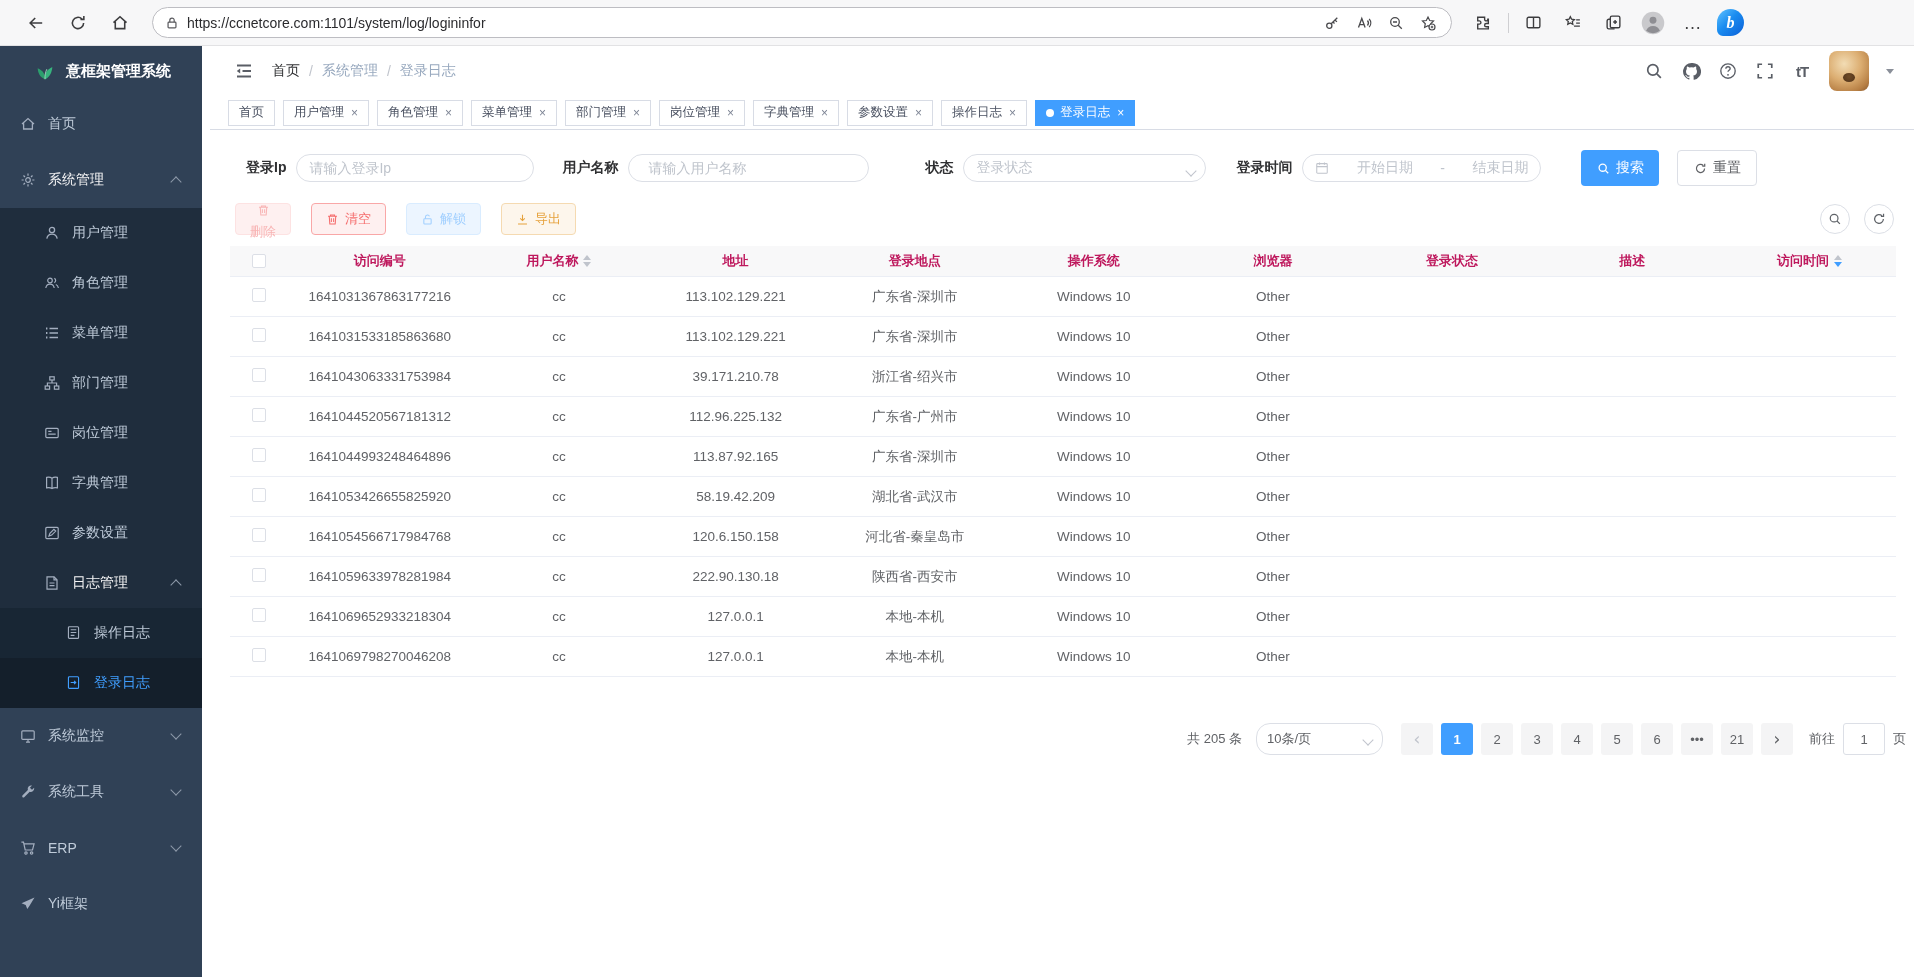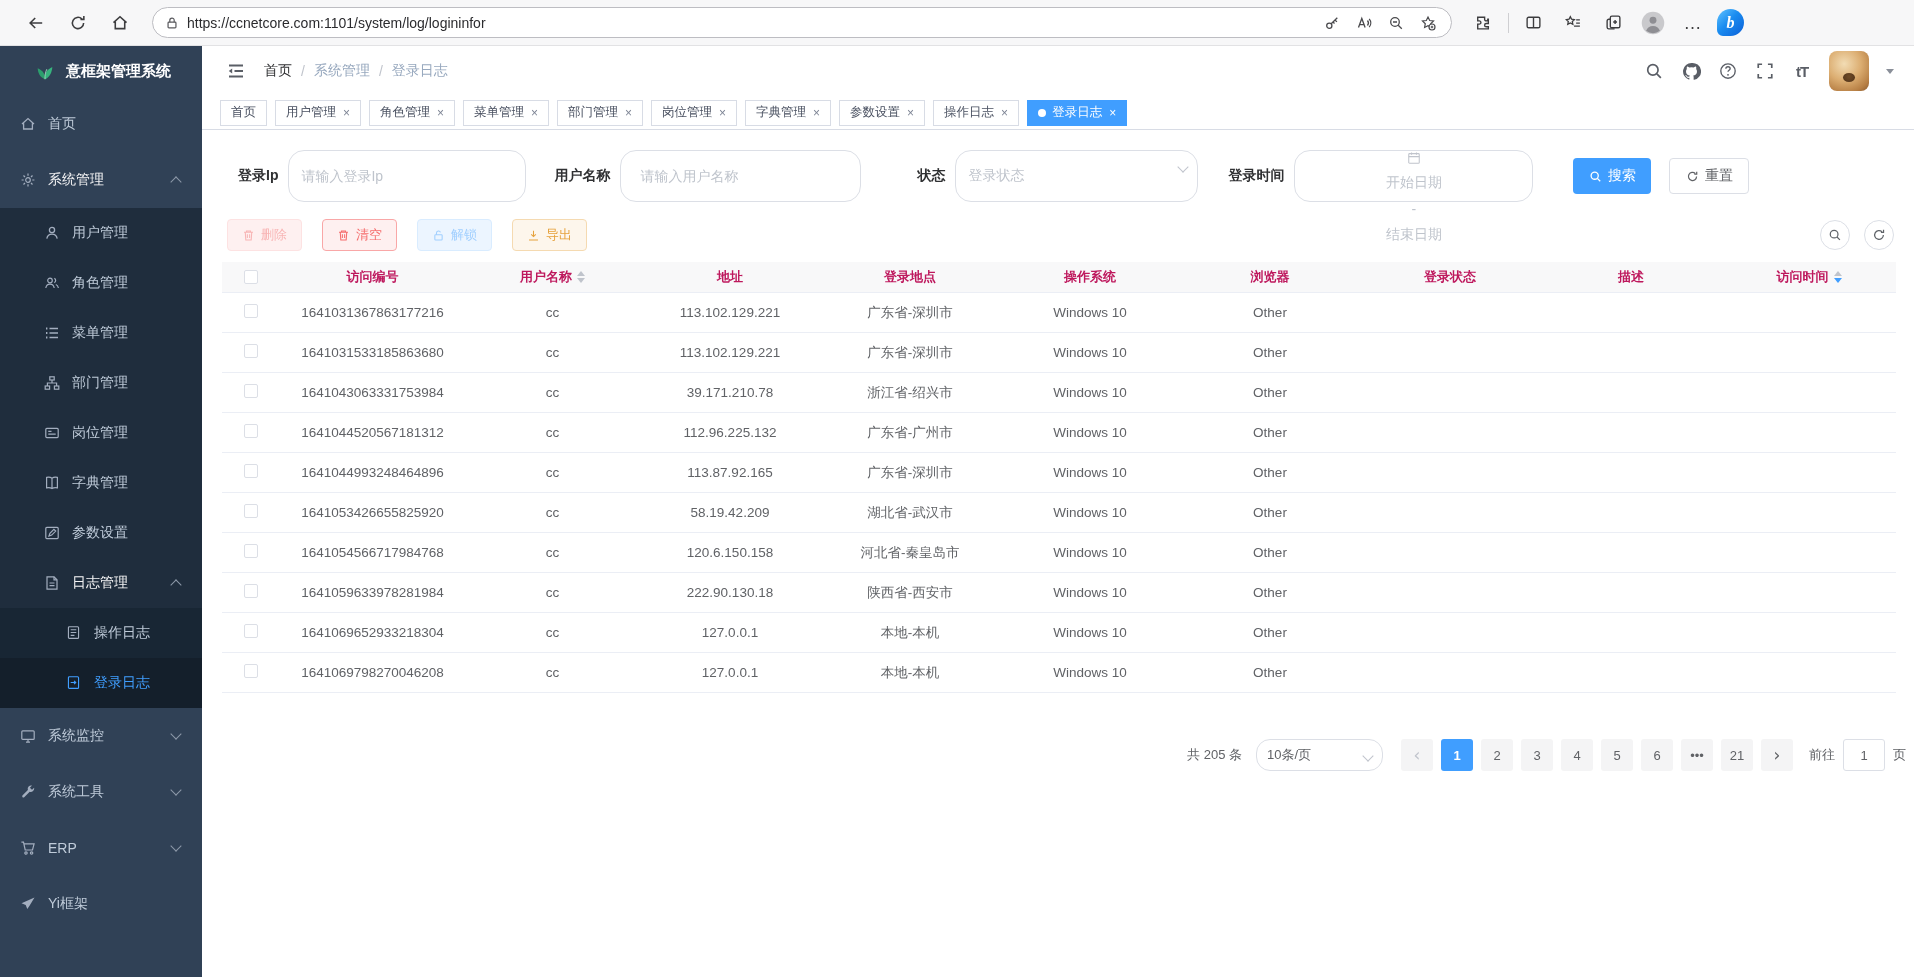--- a/index.html
+++ b/index.html
@@ -22,21 +22,21 @@
   .chrome-right { display:flex; align-items:center; margin-left:14px; }
   .chrome-right .nav-ic { margin-right:8px; }
   .vdiv { width:1px; height:20px; background:#cfcfd2; margin:0 8px 0 2px; }
   .dots { font-size:18px; color:#3d3d3f; letter-spacing:1px; line-height:10px; }
   .copilot { width:27px; height:27px; border-radius:50% 50% 50% 6px;
     background:linear-gradient(135deg,#62c4ff 0%,#1a8cf0 45%,#0b5fd7 100%);
     color:#fff; font-weight:bold; font-size:16px; display:flex; align-items:center;
     justify-content:center; font-style:italic; font-family:"Liberation Serif",serif; }
 
   
-  .app { position:absolute; top:46px; left:0; right:0; bottom:0; display:flex; }
+  .app { position:absolute; top:46px; left:0; right:0; bottom:0; display:flex;gap:8px; }
 
   
   .sidebar { width:202px; background:#304156; flex:none; overflow:hidden; }
   .logo-row { height:50px; display:flex; align-items:center; padding-left:34px; }
   .logo-text { color:#fff; font-size:15px; font-weight:bold; margin-left:10px; white-space:nowrap; }
   .menu-item { height:56px; display:flex; align-items:center; color:#bfcbd9; font-size:14px;
     padding-left:20px; cursor:pointer; position:relative; }
   .menu-item .mi-ic { width:16px; height:16px; color:#a3aebf; margin-right:12px; flex:none; }
   .menu-item.lvl2 { height:50px; padding-left:44px; background:#1f2d3d; }
   .menu-item.lvl3 { height:50px; padding-left:66px; background:#182634; }
@@ -79,42 +79,42 @@
   .tag.active { background:#409eff; border-color:#409eff; color:#fff; }
   .tag.active .x { color:#fff; }
   .tag .dot { width:8px; height:8px; border-radius:50%; background:#fff; margin-right:6px; }
 
   
   .content { flex:1; position:relative; }
 
   
   .filter-row { display:flex; align-items:center; margin:20px 0 0 36px; }
   .f-label { font-size:14px; font-weight:bold; color:#303133; margin-right:10px; white-space:nowrap; }
-  .f-input { height:52px; border:1px solid #dcdfe6; border-radius:16px; background:#fff;
+  .f-input { height:28px; border:1px solid #dcdfe6; border-radius:16px; background:#fff;
     display:flex; align-items:center; padding:0 12px; position:relative; }
   .f-input input { border:none; outline:none; width:100%; font-size:14px; color:#606266;
     font-family:inherit; background:transparent; }
   .f-input input::placeholder { color:#bfc4cc; }
   .ph { color:#bfc4cc; font-size:14px; }
   .w238 { width:238px; } .w241 { width:241px; margin-right:56px;padding-left:19px; } .w243 { width:243px; }
   .sel-caret { position:absolute; right:10px; width:8px; height:8px;
     border-right:1.4px solid #c0c4cc; border-bottom:1.4px solid #c0c4cc;
     transform:rotate(45deg); top:12px; }
   .gap1 { margin-right:28px; } .gap2 { margin-right:30px; }
-  .daterange { width:239px; justify-content:flex-start; gap:9px;flex-direction:column; }
+  .daterange { width:239px; justify-content:space-between; gap:9px; }
   .btn { height:36px; border-radius:4px; font-size:14px; display:inline-flex; align-items:center;
     justify-content:center; gap:6px; cursor:pointer; border:1px solid transparent; }
   .btn-search { background:#409eff; color:#fff; width:78px; margin-left:40px; }
   .btn-reset { background:#fff; color:#606266; border-color:#dcdfe6; width:80px; margin-left:18px; }
 
   
   .action-row { display:flex; align-items:center; margin:17px 20px 0 25px; }
   .abtn { height:32px; border-radius:4px; font-size:13px; display:inline-flex; align-items:center;
     gap:6px; padding:0 14px; margin-right:20px; cursor:pointer; }
-  .abtn-del { background:#fef0f0; border:1px solid #fde2e2; color:#f8b4b4; cursor:not-allowed; }
+  .abtn-del { background:#fef0f0; border:1px solid #fde2e2; color:#f8b4b4; cursor:not-allowed;flex-direction:column; }
   .abtn-clear { background:#fef0f0; border:1px solid #f9a7a7; color:#f56c6c; }
   .abtn-unlock { background:#ecf5ff; border:1px solid #d9ecff; color:#a0cfff; cursor:not-allowed; }
   .abtn-export { background:#fdf6ec; border:1px solid #f5dab1; color:#e6a23c; }
   .round-btns { margin-left:auto; display:flex; gap:14px; }
   .rbtn { width:30px; height:30px; border-radius:50%; border:1px solid #dcdfe6; background:#fff;
     color:#5f6368; display:flex; align-items:center; justify-content:center; cursor:pointer; }
 
   
   .table { margin:11px 18px 0 20px; font-size:13.5px; }
   .tr { display:flex; align-items:center; height:40px; border-bottom:1px solid #ebeef5; }

